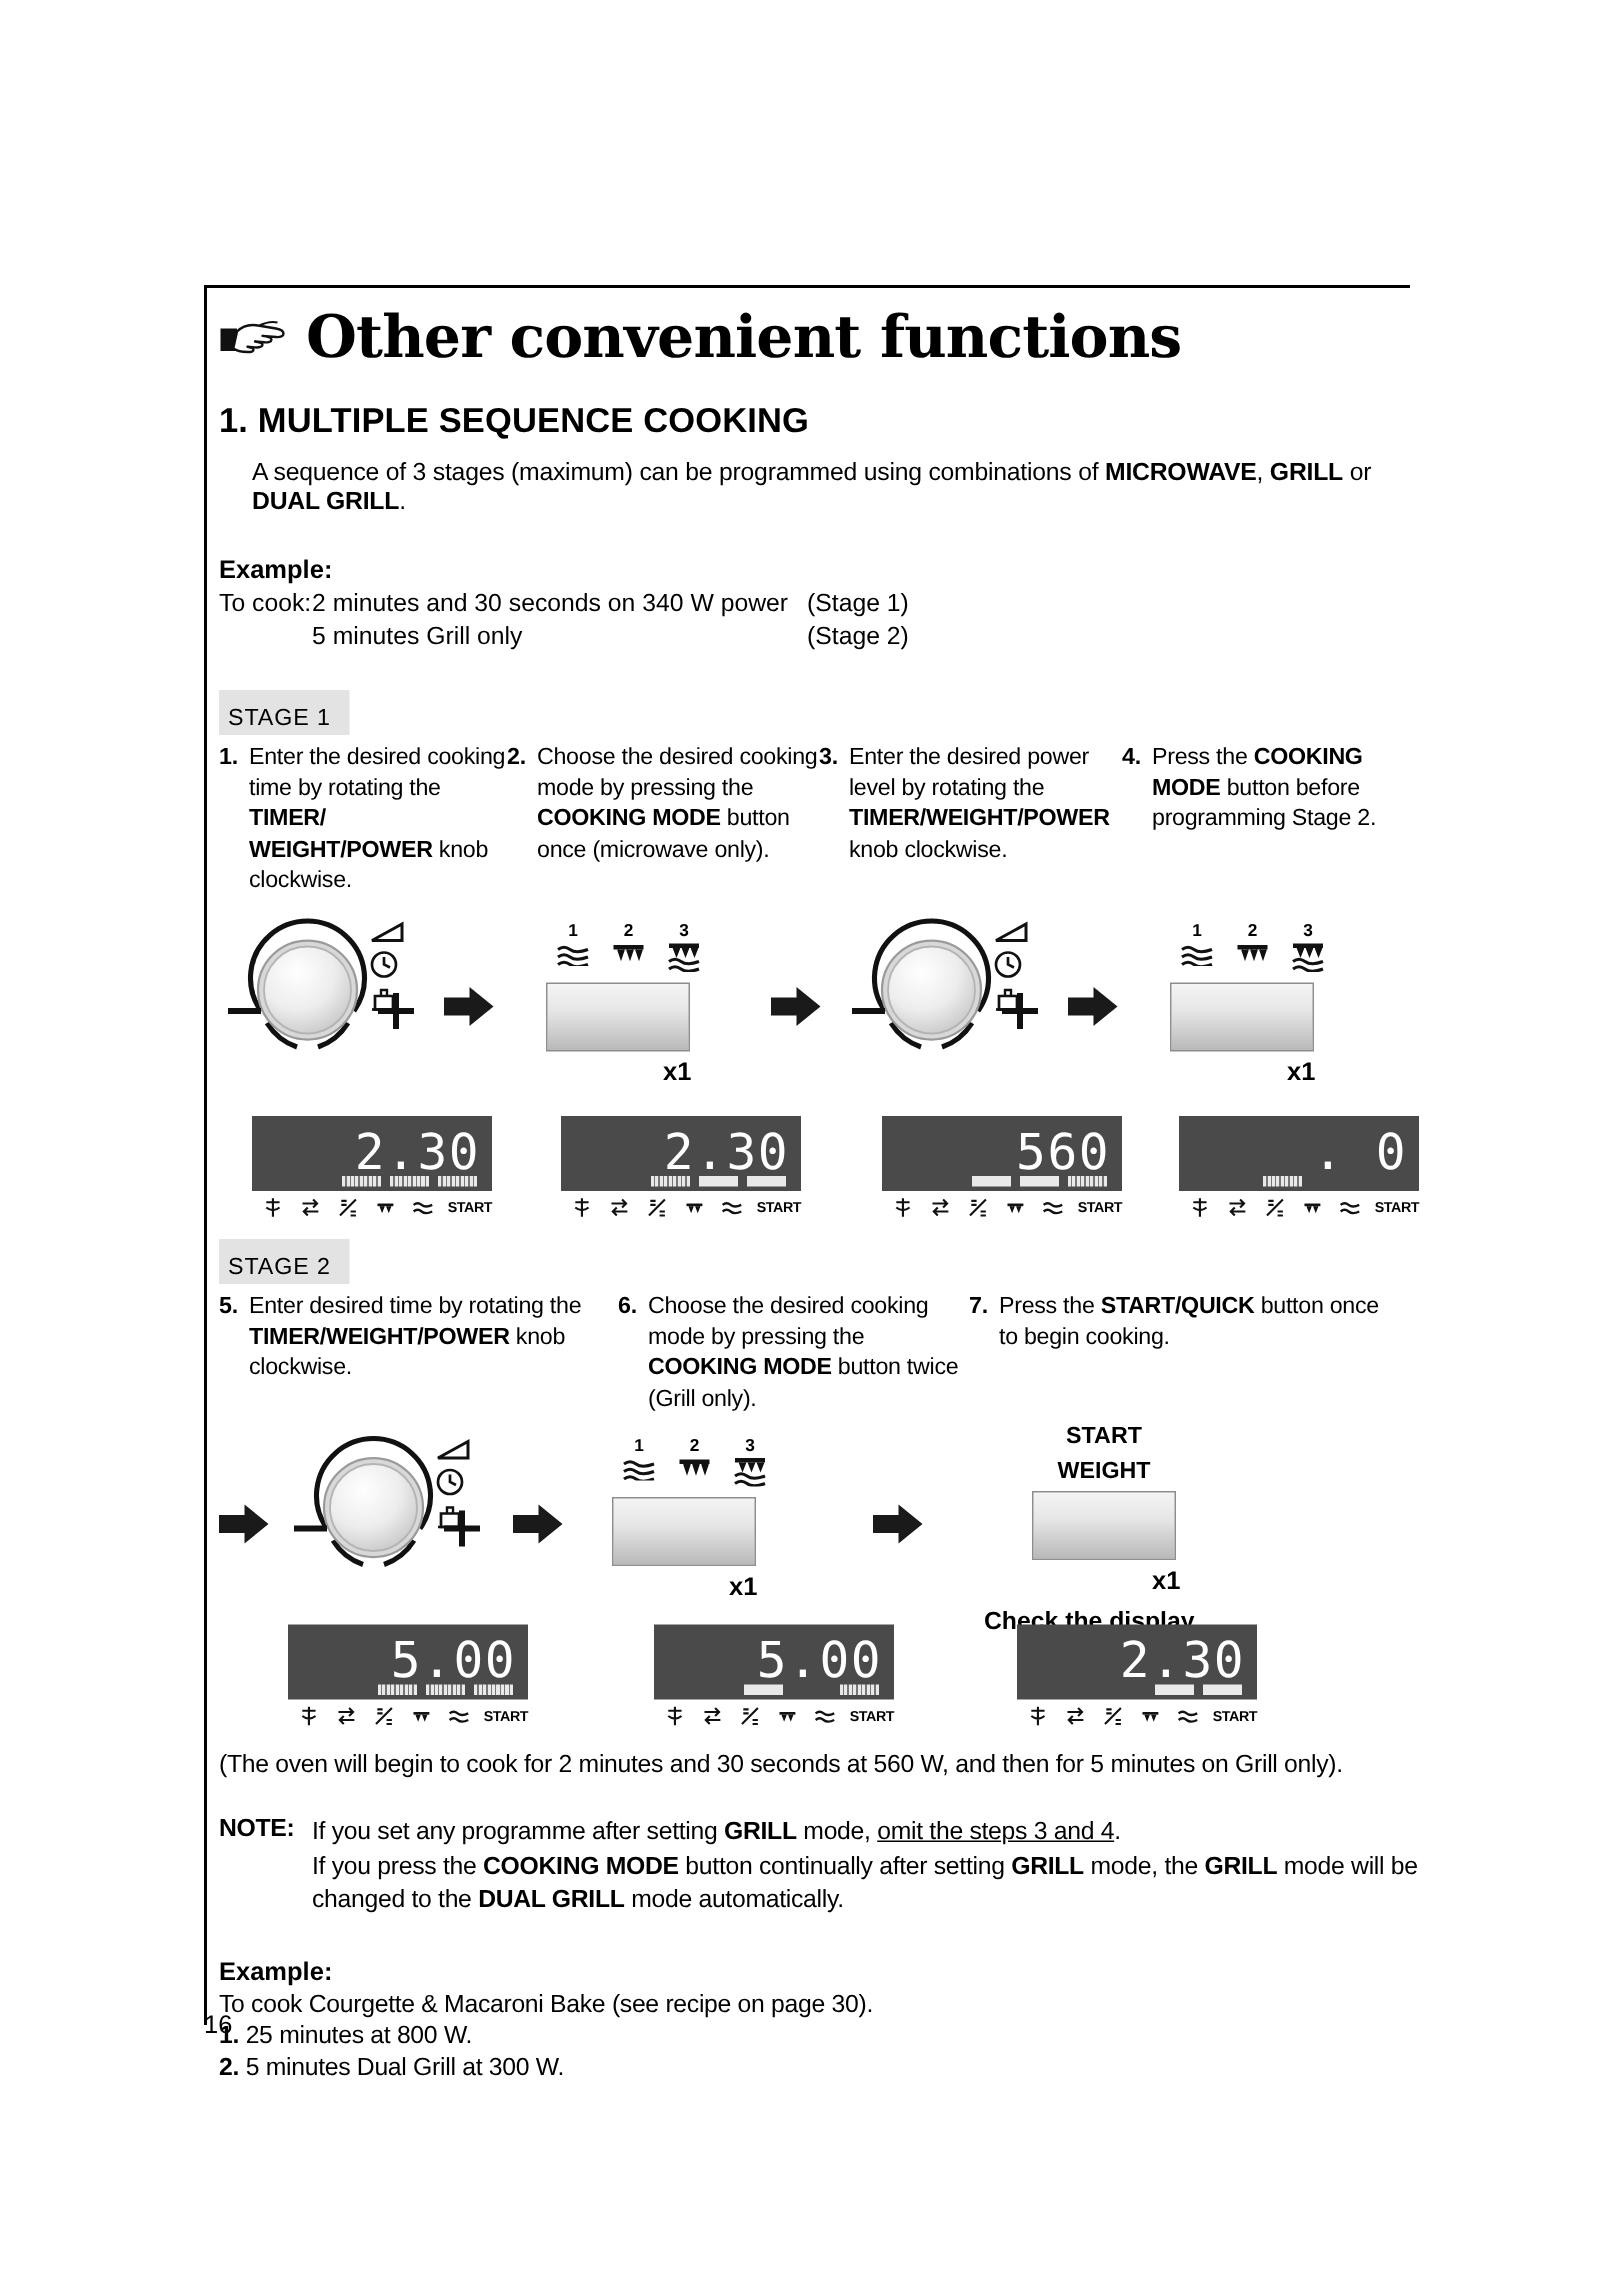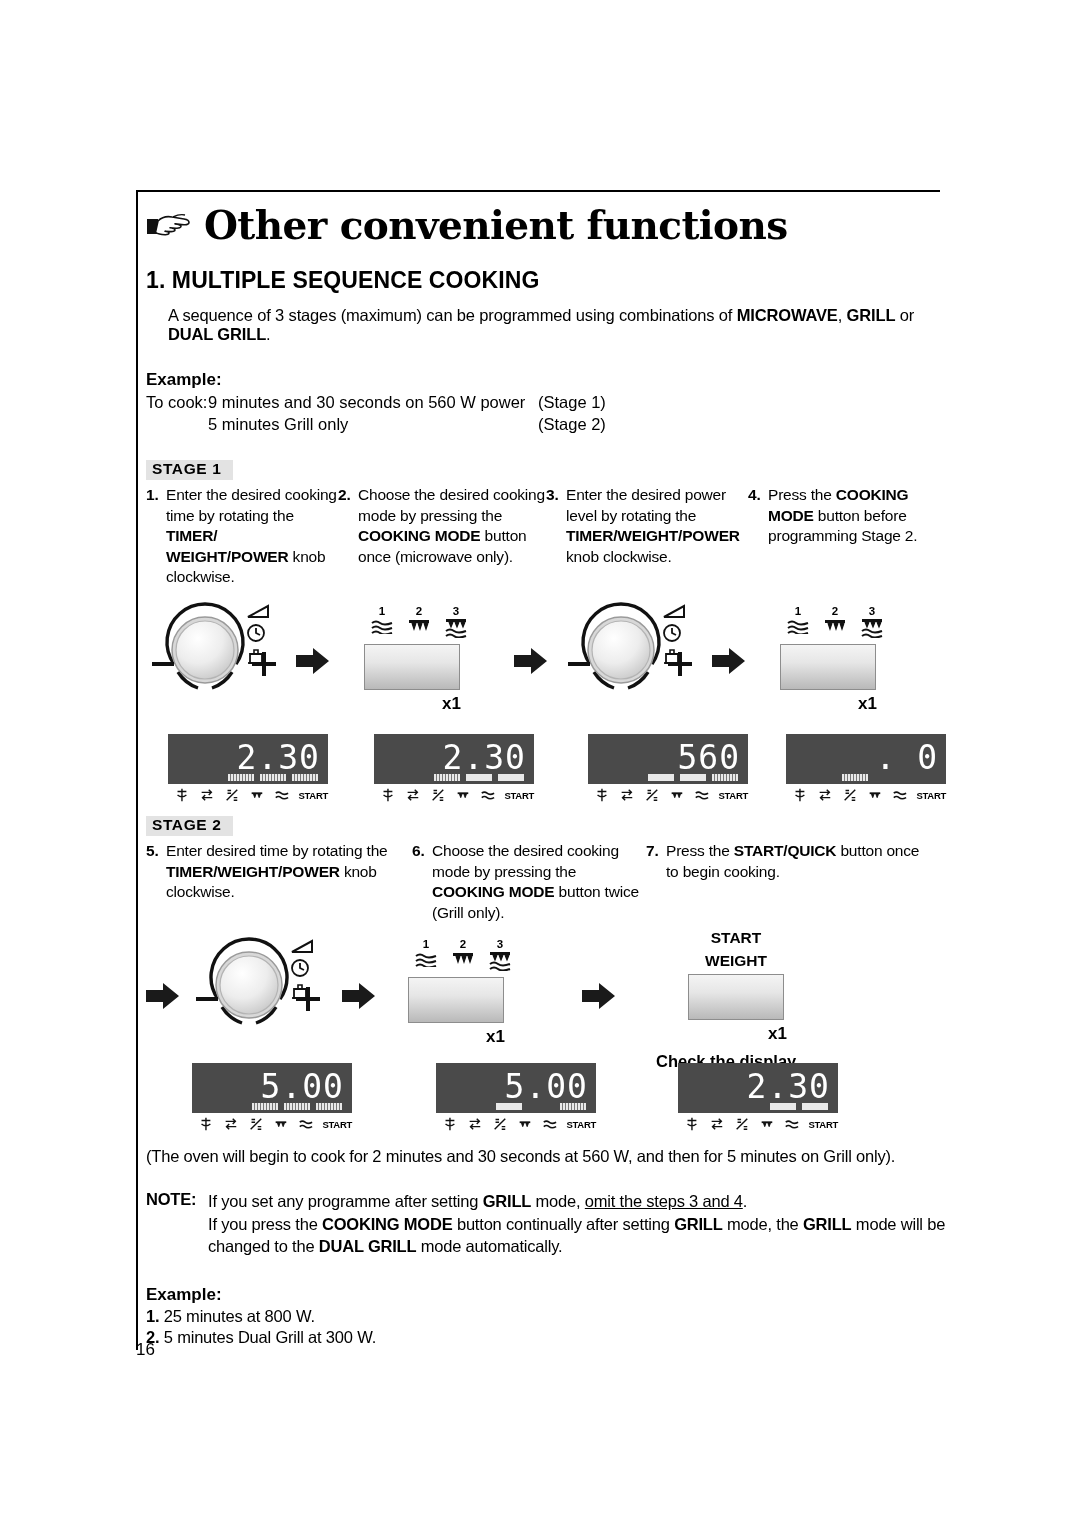--- a/index.html
+++ b/index.html
@@ -43,22 +43,22 @@
   .ex-line { font-size: 16.5px; margin-top: 3px; display: flex; }
   .ex-line .c1 { width: 62px; flex: none; }
   .ex-line .c2 { width: 330px; flex: none; }
   .ex-line .c3 { flex: none; }
   .ex-indent .c1 { visibility: hidden; }
 
   
   .stage-band {
     display: inline-block;
     background: #e3e3e3;
-    font-weight: bold; font-size: 15.5px; letter-spacing: .6px;
-    padding: 0 12px 2px 6px;
+    font-weight: normal; font-size: 15.5px; letter-spacing: .6px;
+    padding: 10px 12px 2px 6px;
     margin-top: 22px;
   }
   .steps { display: flex; margin-top: 5px; }
   .step { font-size: 15.5px; line-height: 1.33; letter-spacing: -.2px; }
   .step .num { font-weight: bold; float: left; width: 20px; }
   .step .txt { margin-left: 20px; display: block; }
   .step b { font-weight: bold; }
 
   
   .diagram { position: relative; }
@@ -159,21 +159,21 @@
 
     <div class="sec-title">1. MULTIPLE SEQUENCE COOKING</div>
 
     <div class="intro">
       <span>A sequence of 3 stages (maximum) can be programmed using combinations of </span><b>MICROWAVE</b><span>, </span><b>GRILL</b><span> or </span><b>DUAL GRILL</b><span>.</span>
     </div>
 
     <div class="ex-label">Example:</div>
     <div class="ex-line">
       <span class="c1">To cook:</span>
-      <span class="c2">9 minutes and 30 seconds on 560 W power</span>
+      <span class="c2">2 minutes and 30 seconds on 340 W power</span>
       <span class="c3">(Stage 1)</span>
     </div>
     <div class="ex-line ex-indent">
       <span class="c1">To cook:</span>
       <span class="c2">5 minutes Grill only</span>
       <span class="c3">(Stage 2)</span>
     </div>
 
     <div style="margin-top:4px">
       <span class="stage-band">STAGE  1</span>
@@ -700,19 +700,20 @@
     <div class="note">
       <div class="lbl">NOTE:</div>
       <div class="body">
         <div><span>If you set any programme after setting </span><b>GRILL</b><span> mode, </span><u>omit the steps 3 and 4</u><span>.</span></div>
         <div><span>If you press the </span><b>COOKING MODE</b><span> button continually after setting </span><b>GRILL</b><span> mode, the </span><b>GRILL</b><span> mode will be</span></div>
         <div><span>changed to the </span><b>DUAL GRILL</b><span> mode automatically.</span></div>
       </div>
     </div>
 
     <div class="ex2-label">Example:</div>
+    <div class="ex2-line">To cook Courgette &amp; Macaroni Bake (see recipe on page 30).</div>
     <div class="ex2-line"><b>1.</b> <span>25 minutes at 800 W.</span></div>
     <div class="ex2-line"><b>2.</b> <span>5 minutes Dual Grill at 300 W.</span></div>
 
   </div>
 
   <div class="pageno">16</div>
 </div>
 
 </body></html>

